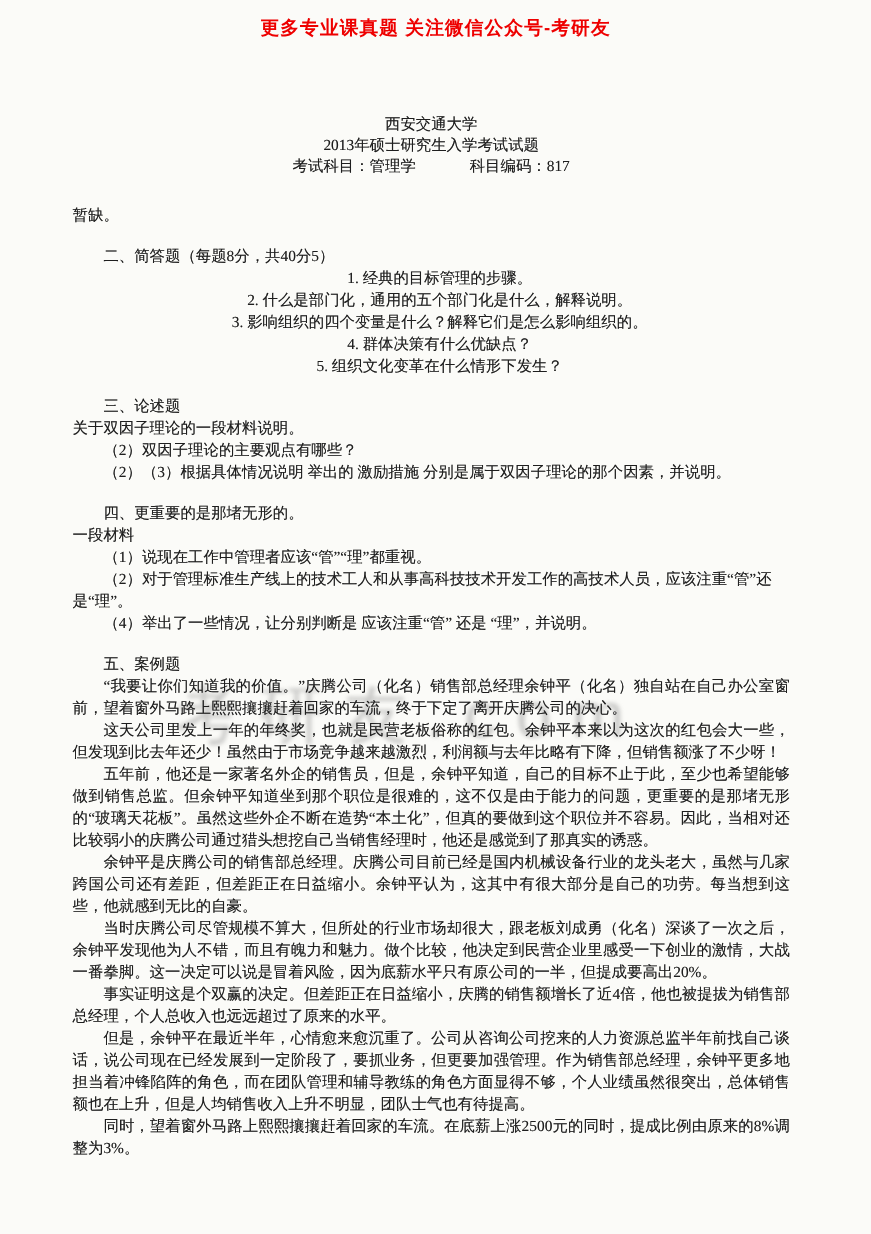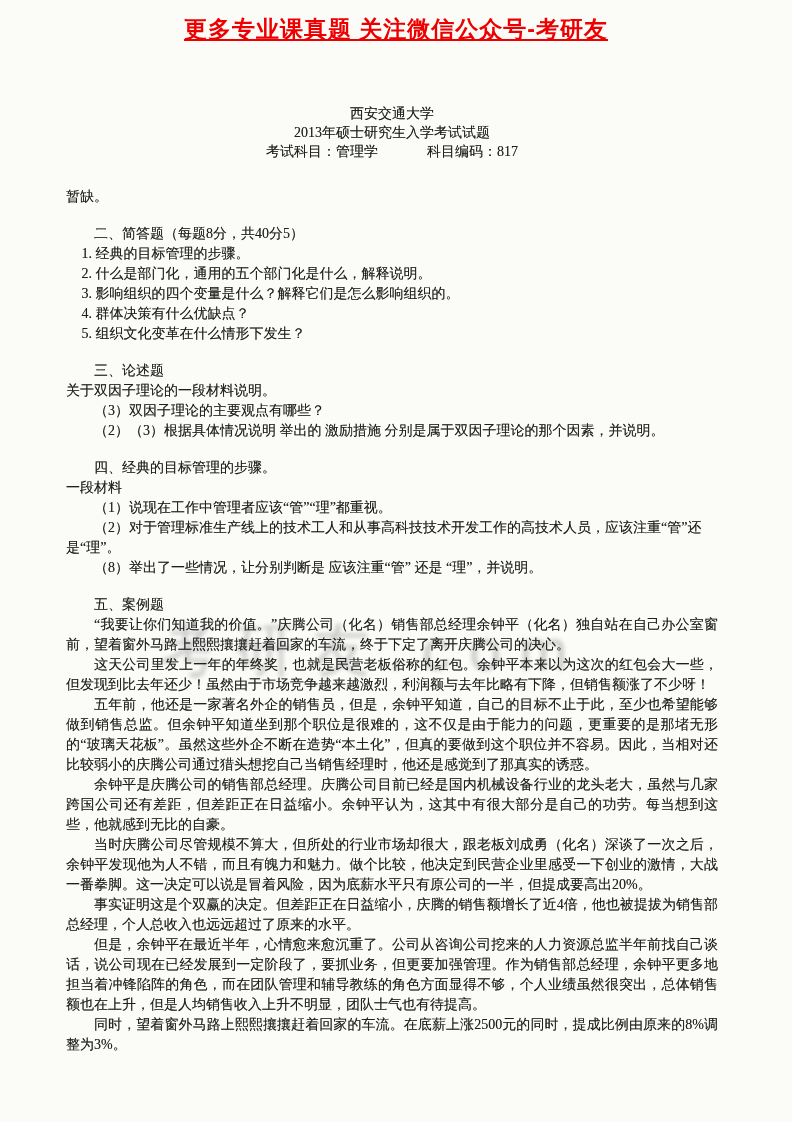--- a/index.html
+++ b/index.html
@@ -5,45 +5,44 @@
   html,body{margin:0;padding:0;}
   body{
     width:792px;height:1122px;overflow:hidden;position:relative;
     background:#fbfbf8;
     font-family:"Liberation Serif","DejaVu Serif",serif;
     color:#1e1e1e;
   }
   .page{position:absolute;inset:0;}
   .banner{
     position:absolute;top:14px;left:0;width:100%;
-    text-align:center;font-weight:700;font-size:23px;letter-spacing:1px;
+    text-align:center;font-weight:700;font-size:17px;letter-spacing:1px;
     color:#ee0000;
     font-family:"Liberation Sans","DejaVu Sans",sans-serif;
-    text-decoration:underline;
   }
   .watermark{
     position:absolute;top:612px;left:160px;
     font-size:58px;letter-spacing:18px;
     color:rgba(130,130,130,0.40);
     filter:blur(2px);
     font-family:"Liberation Sans","DejaVu Sans",sans-serif;
     white-space:nowrap;pointer-events:none;z-index:1;
   }
   .doc{
     position:absolute;top:104px;left:66px;width:652px;
     font-size:14px;line-height:20px;
     text-shadow:0 0 .5px rgba(0,0,0,.45);
     z-index:2;
   }
   .doc-header{text-align:center;line-height:19px;margin-bottom:26px;}
   .doc-header .gap{display:inline-block;width:3.5em;}
   p{margin:0;font-family:Liberation Serif, serif;}
   .sec{margin-bottom:17px;}
   .t{text-indent:2em;}          
-  .i1{text-indent:1.1em;}        
+  .i1{text-indent:1.1em;text-align:center;}        
   .i2{text-indent:2em;}          
   .flush{text-indent:0;}
   .para{text-indent:2em;text-align:justify;}
 </style>
 </head>
 <body>
 
 <div class="page">
 
   <div class="banner">更多专业课真题 关注微信公众号-考研友</div>
@@ -67,30 +66,30 @@
       <p class="i1">1. 经典的目标管理的步骤。</p>
       <p class="i1">2. 什么是部门化，通用的五个部门化是什么，解释说明。</p>
       <p class="i1">3. 影响组织的四个变量是什么？解释它们是怎么影响组织的。</p>
       <p class="i1">4. 群体决策有什么优缺点？</p>
       <p class="i1">5. 组织文化变革在什么情形下发生？</p>
     </section>
 
     <section class="sec">
       <p class="t">三、论述题</p>
       <p class="flush">关于双因子理论的一段材料说明。</p>
-      <p class="i2">（3）双因子理论的主要观点有哪些？</p>
+      <p class="i2">（2）双因子理论的主要观点有哪些？</p>
       <p class="i2">（2）（3）根据具体情况说明 举出的 激励措施 分别是属于双因子理论的那个因素，并说明。</p>
     </section>
 
     <section class="sec">
-      <p class="t">四、经典的目标管理的步骤。</p>
+      <p class="t">四、更重要的是那堵无形的。</p>
       <p class="flush">一段材料</p>
       <p class="i2">（1）说现在工作中管理者应该“管”“理”都重视。</p>
       <p class="i2">（2）对于管理标准生产线上的技术工人和从事高科技技术开发工作的高技术人员，应该注重“管”还是“理”。</p>
-      <p class="i2">（8）举出了一些情况，让分别判断是 应该注重“管” 还是 “理”，并说明。</p>
+      <p class="i2">（4）举出了一些情况，让分别判断是 应该注重“管” 还是 “理”，并说明。</p>
     </section>
 
     <section class="sec">
       <p class="t">五、案例题</p>
       <p class="para">“我要让你们知道我的价值。”庆腾公司（化名）销售部总经理余钟平（化名）独自站在自己办公室窗前，望着窗外马路上熙熙攘攘赶着回家的车流，终于下定了离开庆腾公司的决心。</p>
       <p class="para">这天公司里发上一年的年终奖，也就是民营老板俗称的红包。余钟平本来以为这次的红包会大一些，但发现到比去年还少！虽然由于市场竞争越来越激烈，利润额与去年比略有下降，但销售额涨了不少呀！</p>
       <p class="para">五年前，他还是一家著名外企的销售员，但是，余钟平知道，自己的目标不止于此，至少也希望能够做到销售总监。但余钟平知道坐到那个职位是很难的，这不仅是由于能力的问题，更重要的是那堵无形的“玻璃天花板”。虽然这些外企不断在造势“本土化”，但真的要做到这个职位并不容易。因此，当相对还比较弱小的庆腾公司通过猎头想挖自己当销售经理时，他还是感觉到了那真实的诱惑。</p>
       <p class="para">余钟平是庆腾公司的销售部总经理。庆腾公司目前已经是国内机械设备行业的龙头老大，虽然与几家跨国公司还有差距，但差距正在日益缩小。余钟平认为，这其中有很大部分是自己的功劳。每当想到这些，他就感到无比的自豪。</p>
       <p class="para">当时庆腾公司尽管规模不算大，但所处的行业市场却很大，跟老板刘成勇（化名）深谈了一次之后，余钟平发现他为人不错，而且有魄力和魅力。做个比较，他决定到民营企业里感受一下创业的激情，大战一番拳脚。这一决定可以说是冒着风险，因为底薪水平只有原公司的一半，但提成要高出20%。</p>
       <p class="para">事实证明这是个双赢的决定。但差距正在日益缩小，庆腾的销售额增长了近4倍，他也被提拔为销售部总经理，个人总收入也远远超过了原来的水平。</p>

